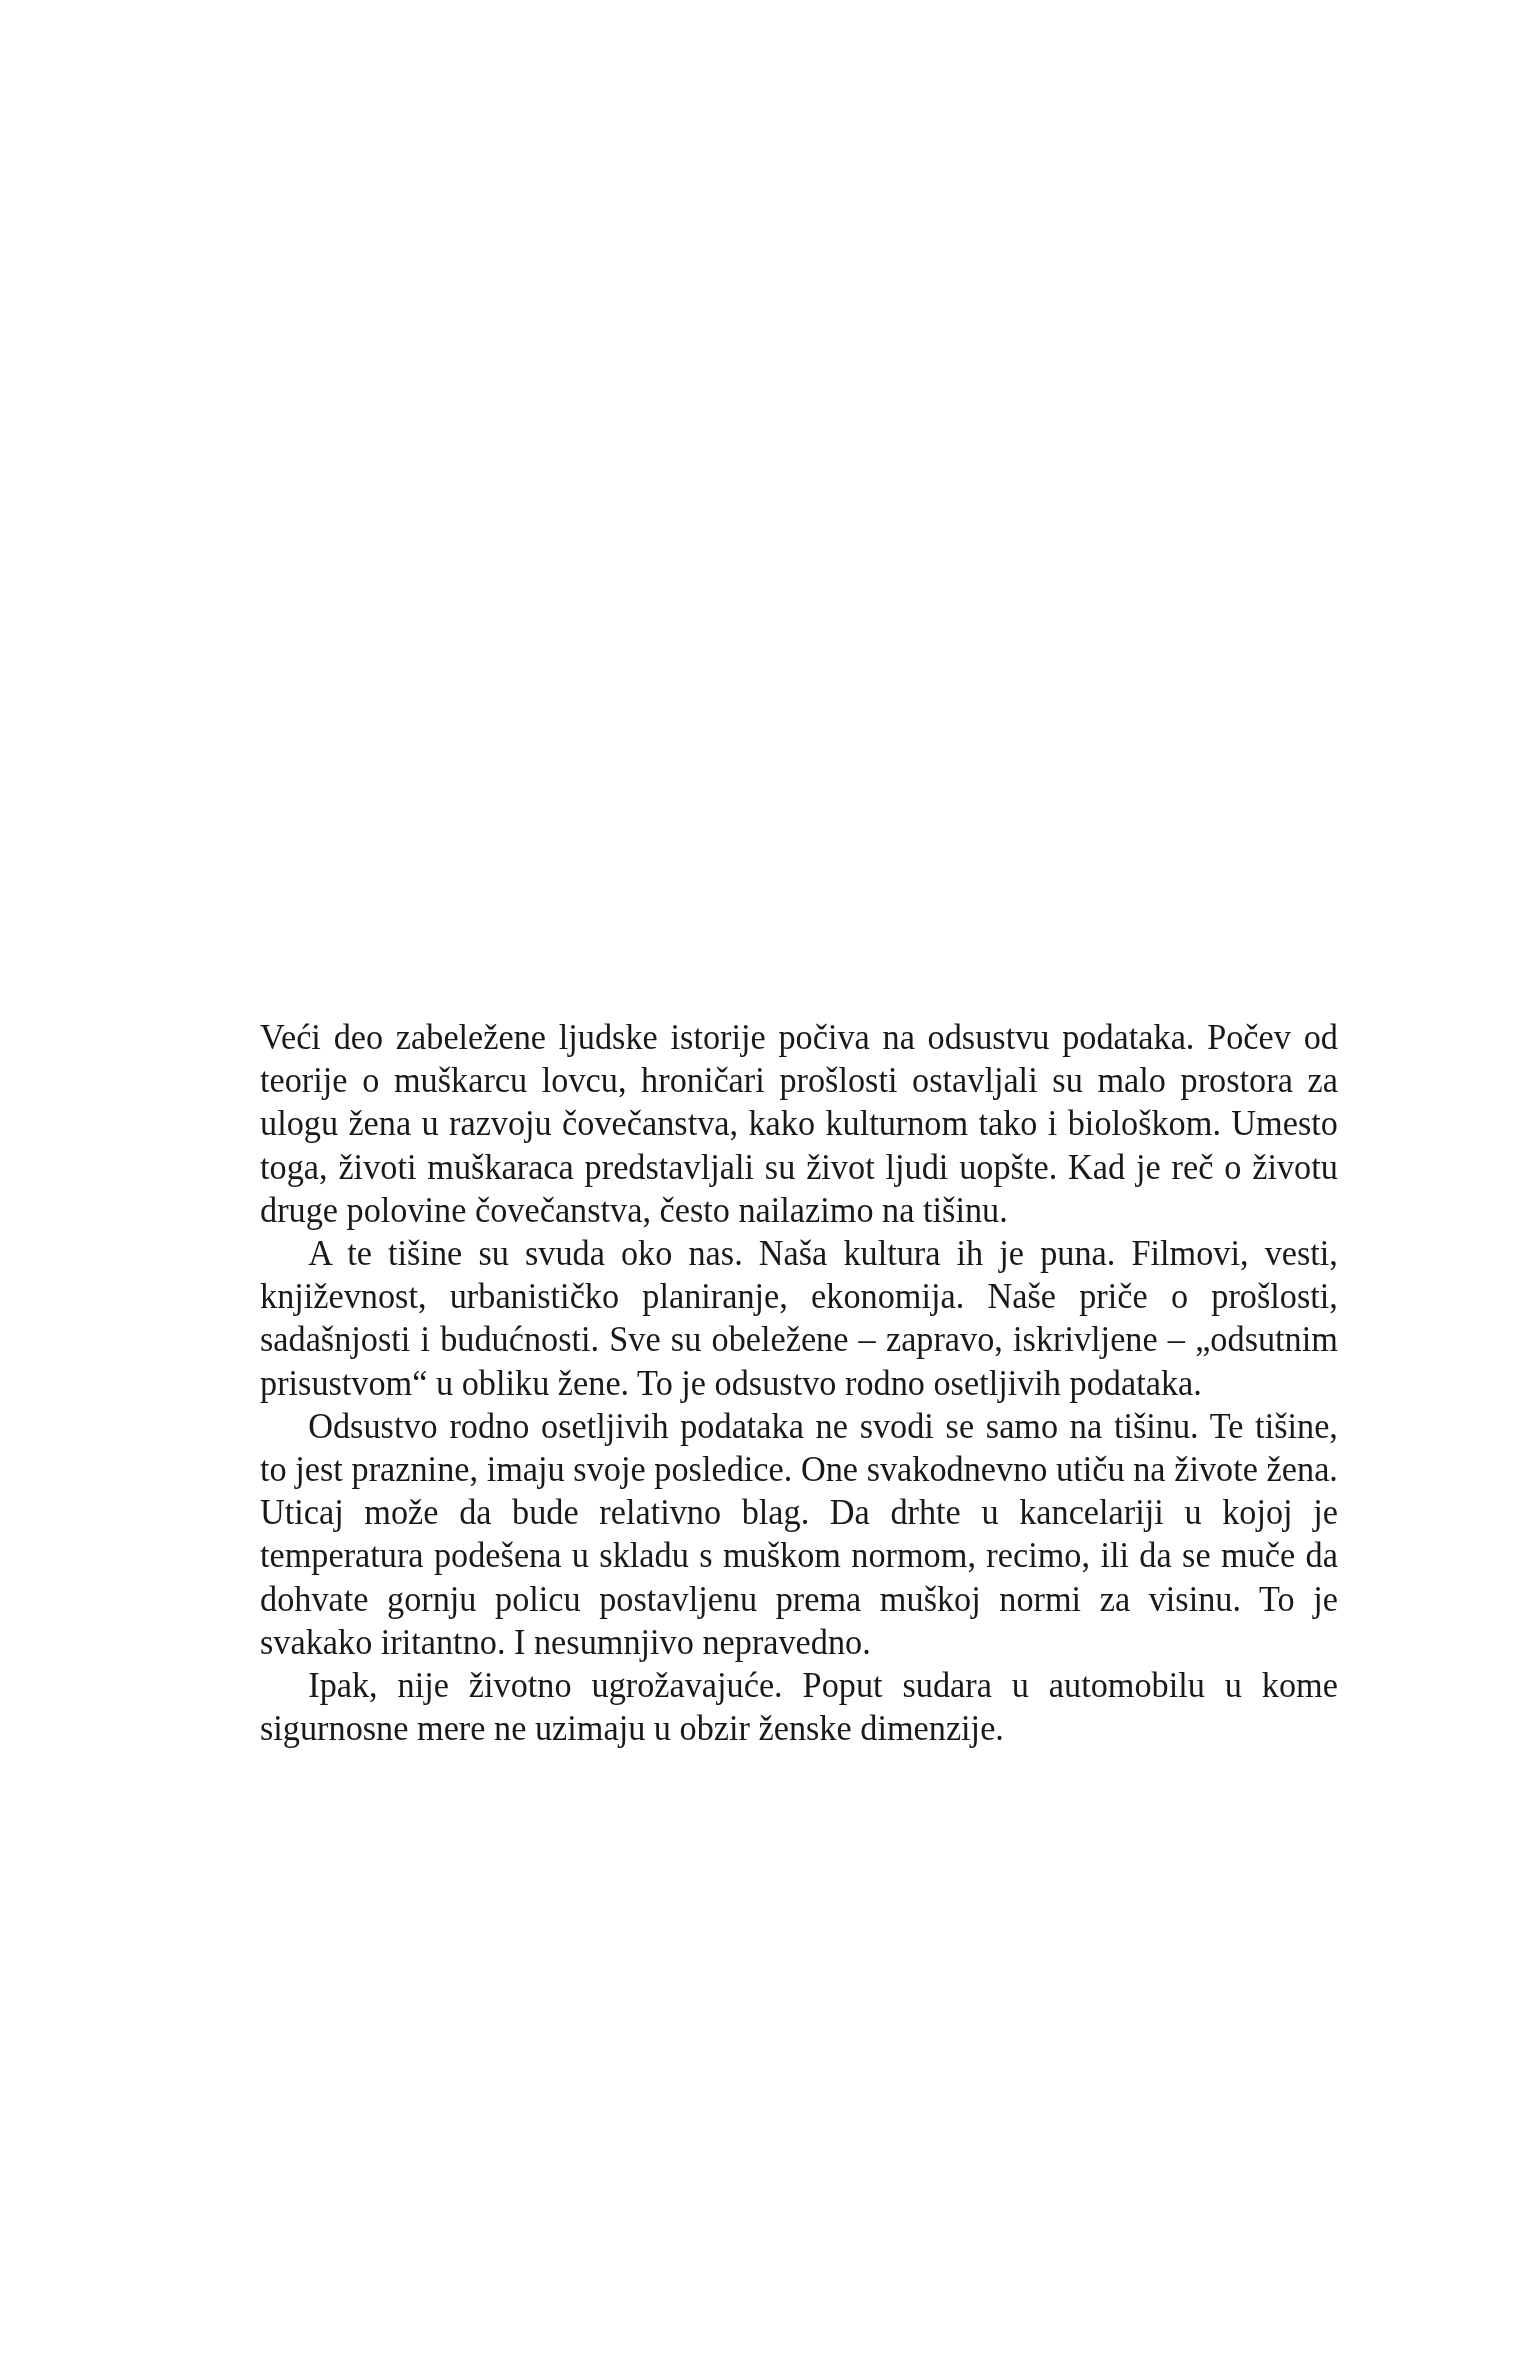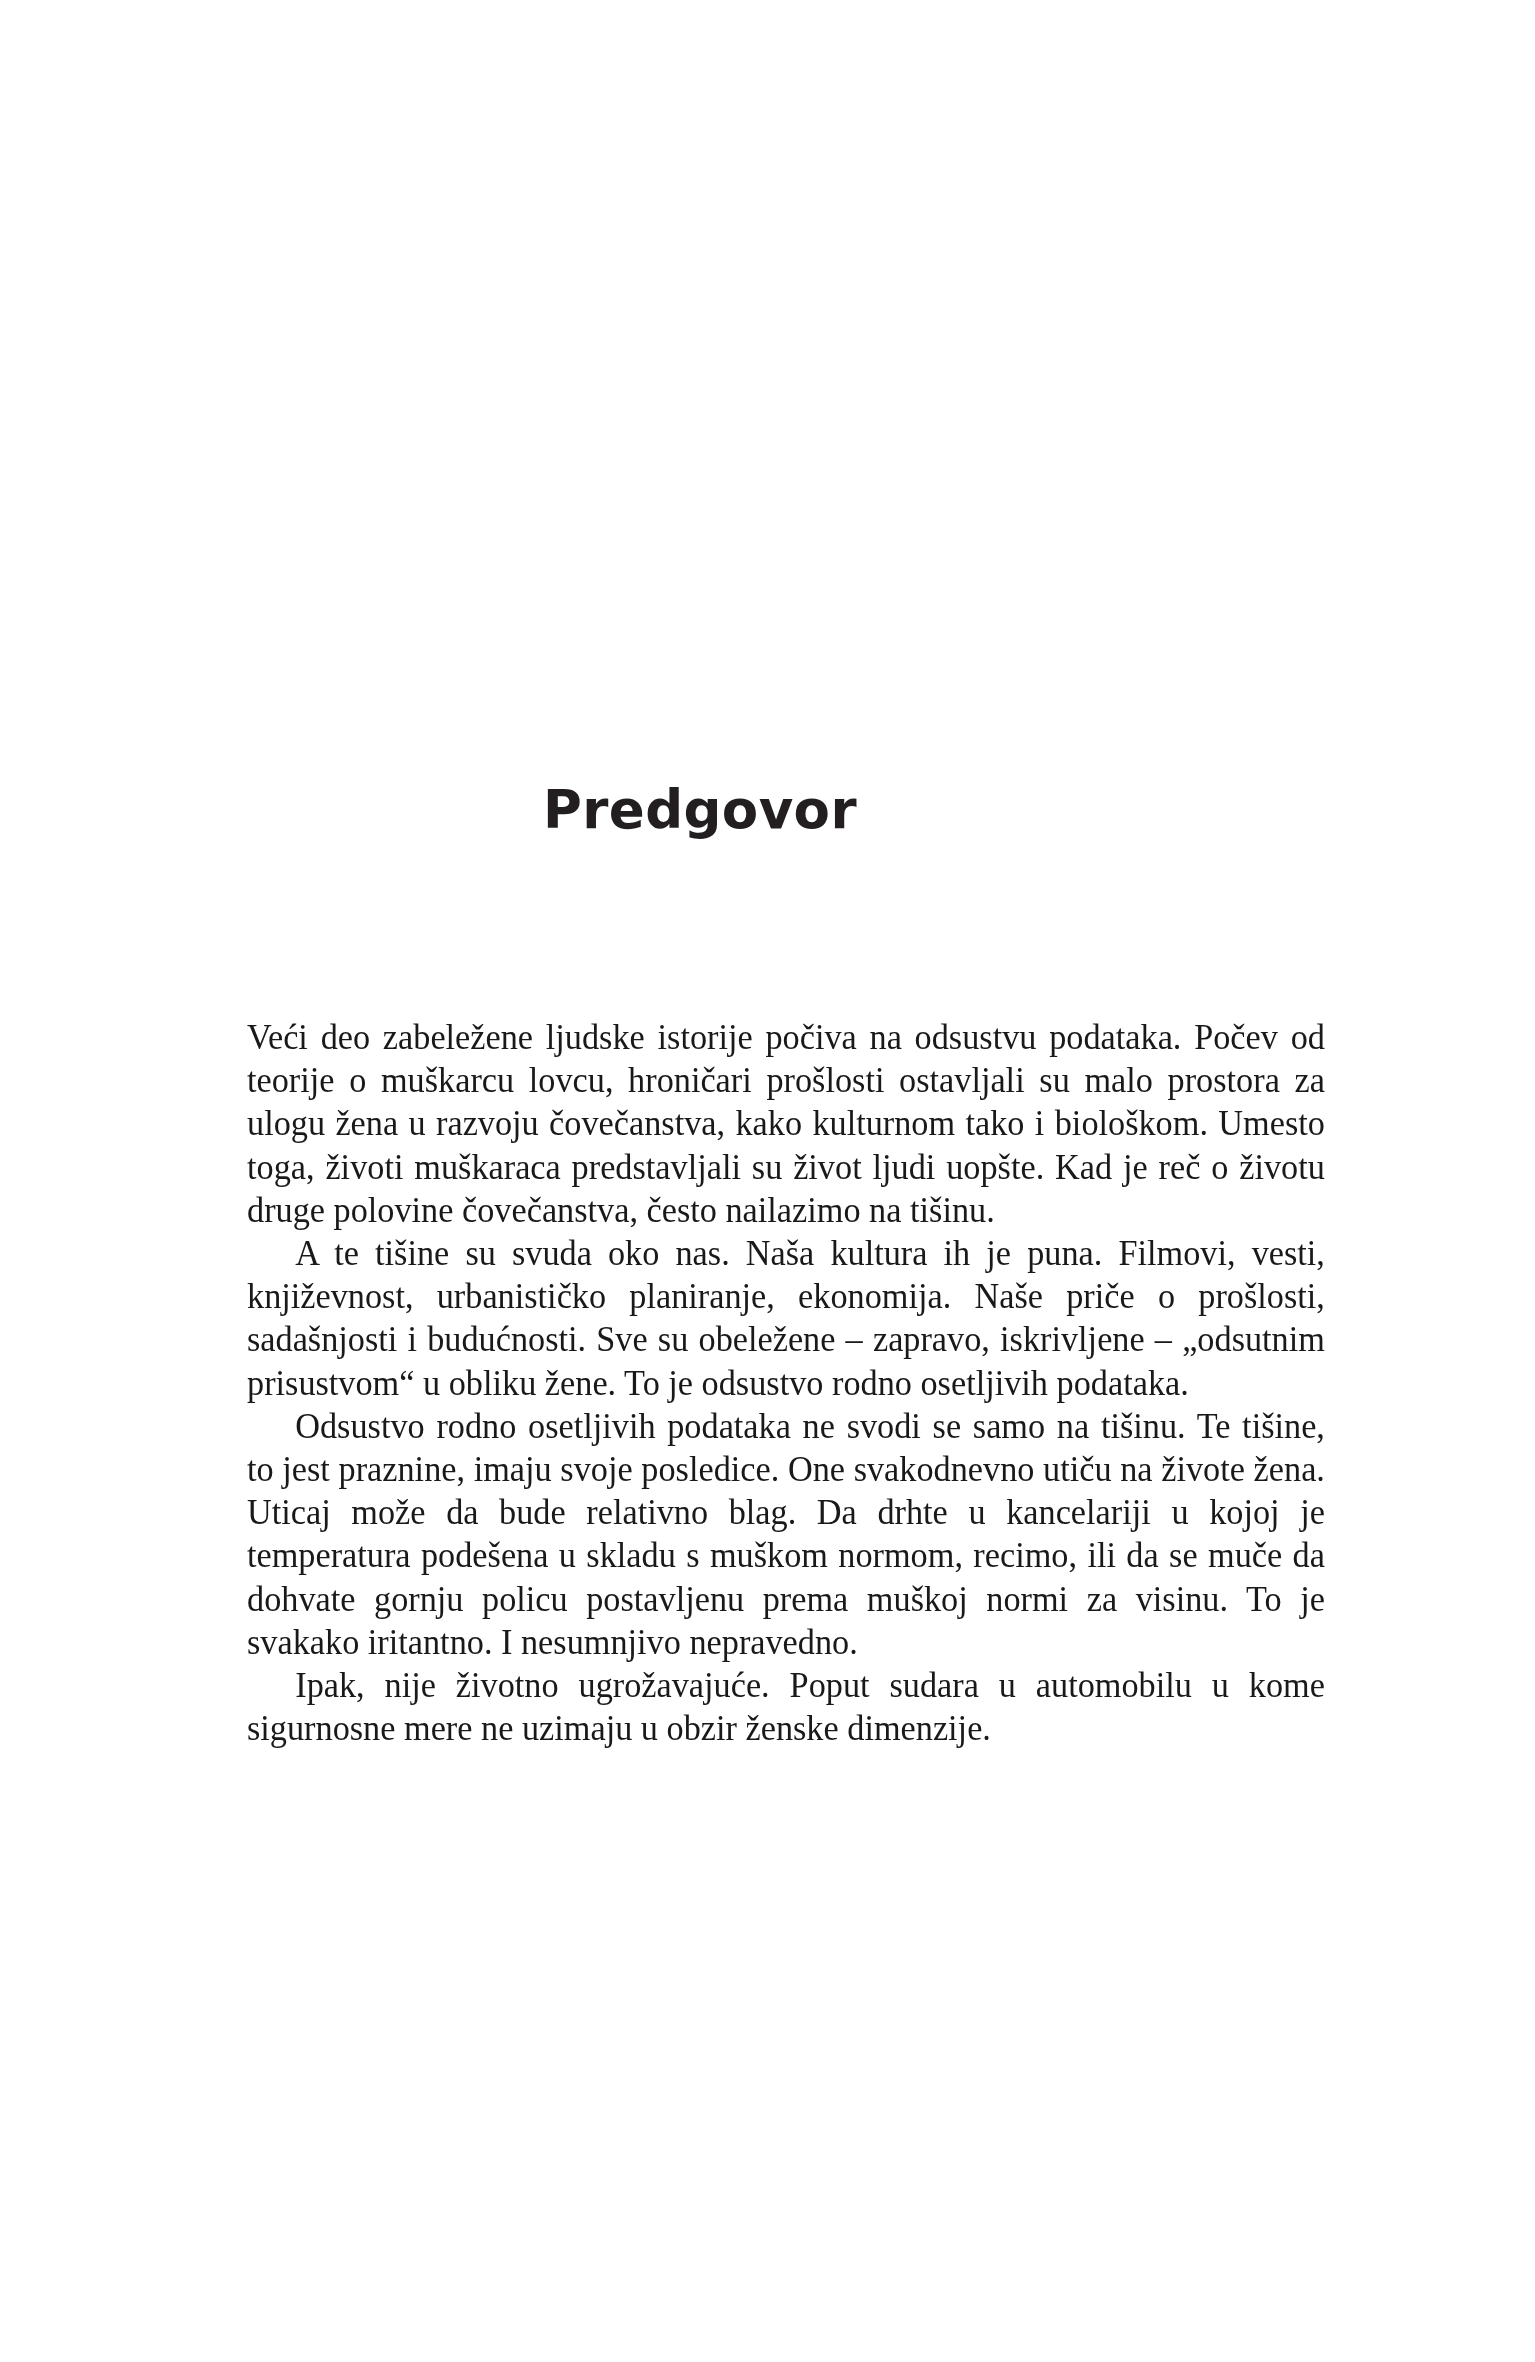--- a/index.html
+++ b/index.html
@@ -24,21 +24,21 @@
     box-sizing: border-box;
     font-family: "DejaVu Sans", sans-serif;
     font-weight: bold;
     font-size: 53px;
     line-height: 64px;
     letter-spacing: 0.4px;
     color: #231f20;
   }
   .body-block {
     position: absolute;
-    left: 247px;
+    left: 260px;
     top: 1016px;
     width: 1117px;
   }
   p.para {
     margin: 0;
     font-family: "Liberation Serif", "DejaVu Serif", serif;
     font-size: 35.5px;
     line-height: 43.2px;
     color: #19181a;
     text-align: justify;
@@ -50,21 +50,20 @@
   }
   p.para.indent {
     text-indent: 50px;
   }
 </style>
 </head>
 <body>
 
 <div class="page" style="background: rgb(255, 255, 255);">
 
-  <h1 class="chapter-title">Predgovor</h1>
 
   <div class="body-block">
     <p class="para">Veći deo zabeležene ljudske istorije počiva na odsustvu podataka. Počev od teorije o muškarcu lovcu, hroničari prošlosti ostavljali su malo prostora za ulogu žena u razvoju čovečanstva, kako kulturnom tako i biološkom. Umesto toga, životi muškaraca predstavljali su život ljudi uopšte. Kad je reč o životu druge polovine čovečanstva, često nailazimo na tišinu.</p>
     <p class="para indent">A te tišine su svuda oko nas. Naša kultura ih je puna. Filmovi, vesti, književnost, urbanističko planiranje, ekonomija. Naše priče o prošlosti, sadašnjosti i budućnosti. Sve su obeležene – zapravo, iskrivljene – „odsutnim prisustvom“ u obliku žene. To je odsustvo rodno osetljivih podataka.</p>
     <p class="para indent">Odsustvo rodno osetljivih podataka ne svodi se samo na tišinu. Te tišine, to jest praznine, imaju svoje posledice. One svakodnevno utiču na živote žena. Uticaj može da bude relativno blag. Da drhte u kancelariji u kojoj je temperatura podešena u skladu s muškom normom, recimo, ili da se muče da dohvate gornju policu postavljenu prema muškoj normi za visinu. To je svakako iritantno. I nesumnjivo nepravedno.</p>
     <p class="para indent">Ipak, nije životno ugrožavajuće. Poput sudara u automobilu u kome sigurnosne mere ne uzimaju u obzir ženske dimenzije.</p>
   </div>
 
 </div>
 

